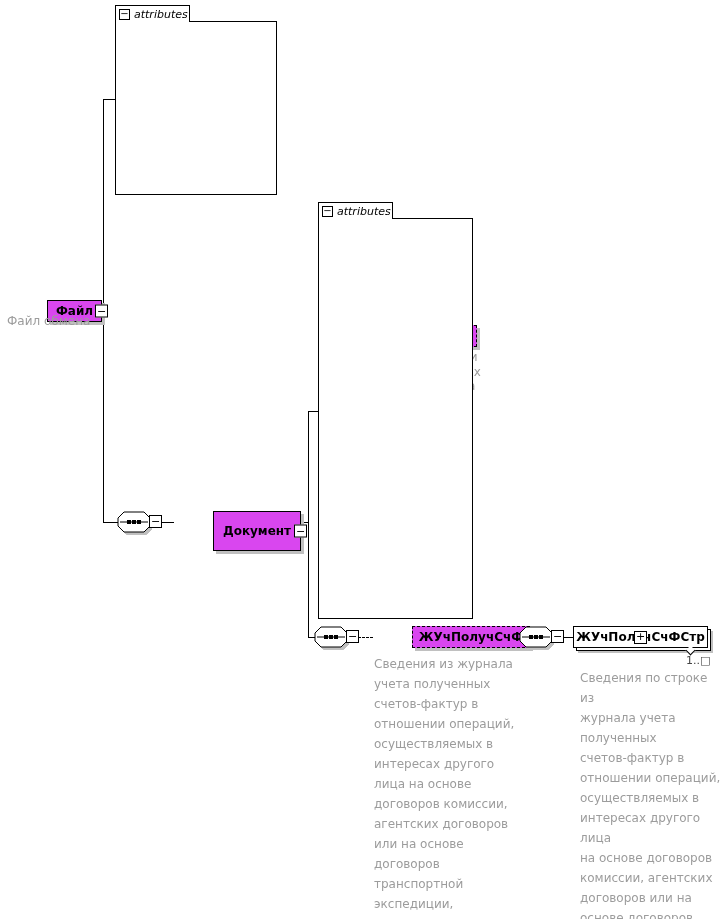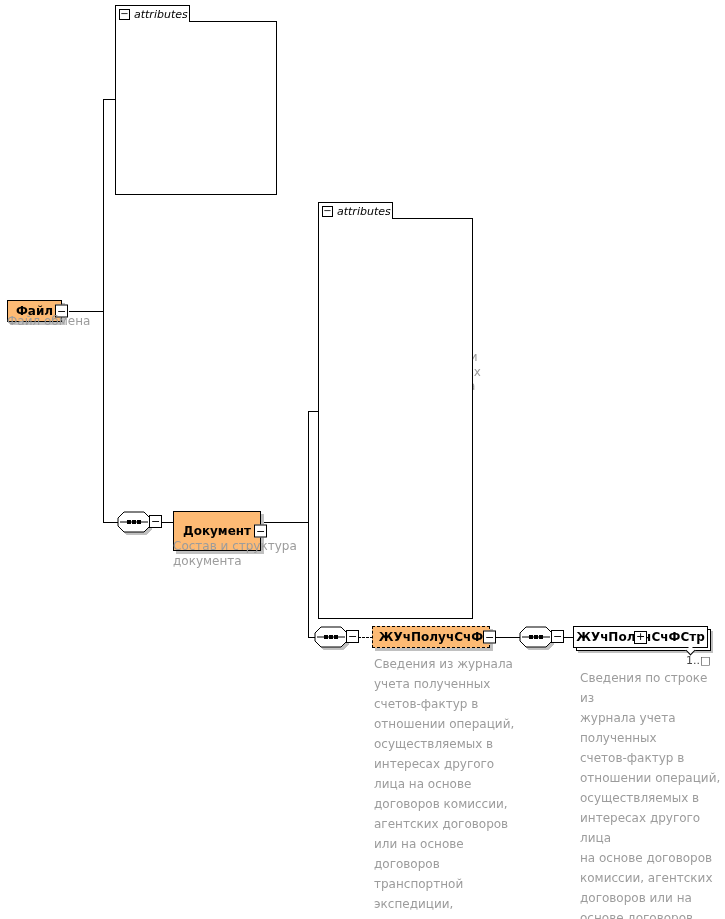--- a/index.html
+++ b/index.html
@@ -10,24 +10,24 @@
     font-family:"DejaVu Sans","Liberation Sans",sans-serif;
     overflow:hidden;
   }
   
   .hline { position:absolute; height:1px; background:#000; }
   .vline { position:absolute; width:1px;  background:#000; }
   .hline.dashed { background:none; border-top:1px dashed #000; }
   
   .ebox {
     position:absolute; box-sizing:border-box;
-    background:#fdba74; border:1px solid #000;
+    background:#d946ef; border:1px solid #000;
     box-shadow:3px 3px 0 #c0c0c0;
     display:flex; align-items:center; justify-content:center;
-    font-weight:bold; font-size:12px; color:#000; white-space:nowrap;
+    font-weight:bold; font-size:12px; color:#000; white-space:nowrap;margin-left:40px;
   }
   .ebox.dashed { border:1px dashed #000; }
   
   .toggle {
     position:absolute; box-sizing:border-box;
     width:13px; height:13px;
     background:#fff; border:1px solid #000;
     font-size:11px; font-weight:normal; line-height:10px;
     display:flex; align-items:center; justify-content:center;
     cursor:pointer;
@@ -140,22 +140,20 @@
       <rect x="16" y="12" width="4" height="4" fill="#000"></rect>
       <rect x="21" y="12" width="4" height="4" fill="#000"></rect>
     </svg>
   </div>
   <div class="toggle" style="left:149px; top:515px;">−</div>
 
   <div class="ebox" style="left:173px; top:511px; width:88px; height:40px;">
     <span>Документ</span>
     <span class="toggle">−</span>
   </div>
-  <div class="ann" style="left:173px; top:539px; line-height:15px;">Состав и структура
-документа</div>
 
   <div class="attr-tab" style="left:318px; top:202px; width:75px; height:17px;">
     <span class="tab-toggle">−</span>
     <span>attributes</span>
   </div>
   <div class="attr-body" style="left:318px; top:218px; width:155px; height:401px;"></div>
 
   <div class="ebox" style="left:333px; top:225px; width:72px; height:22px;">
     <span>Индекс</span>
   </div>

